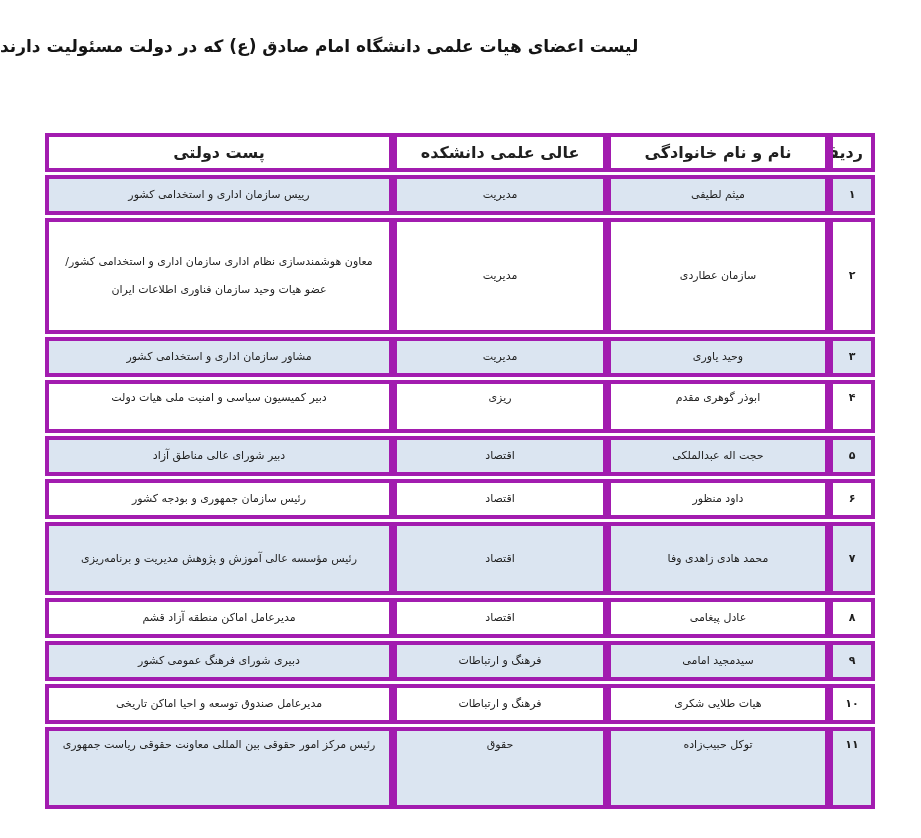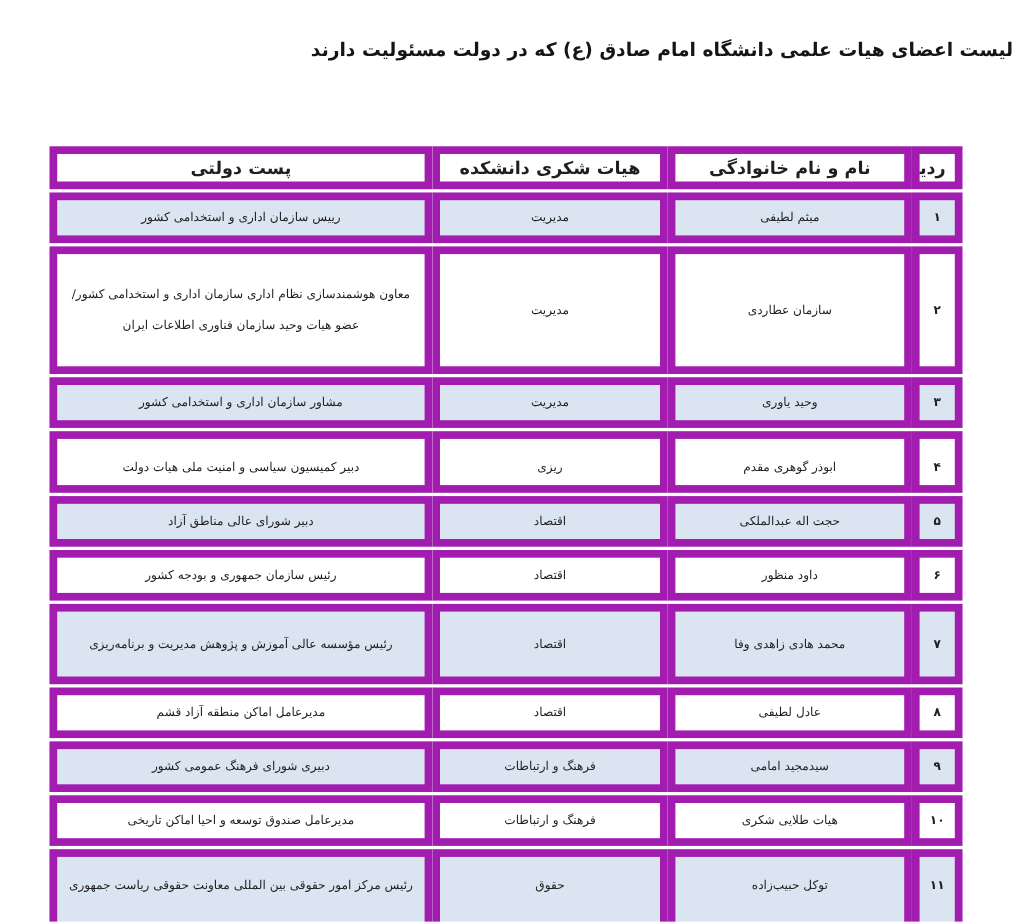--- a/index.html
+++ b/index.html
@@ -12,41 +12,41 @@
     font-family: "DejaVu Sans", sans-serif;
     direction: rtl;
     color: #1f1f1f;
     overflow: hidden;
   }
   .title {
     position: absolute;
     top: 36px;
     left: 0;
     right: 0;
-    text-align: right;
+    text-align: left;
     font-size: 17px;
     font-weight: bold;
     color: #151515;
   }
   table.roster {
     position: absolute;
     top: 130px;
     right: 46px;
     width: 830px;
     table-layout: fixed;
     border-collapse: separate;
     border-spacing: 0 3px;
     background: #ffffff;
   }
   col.c-index    { width: 46px; }
   col.c-name     { width: 222px; }
   col.c-faculty  { width: 214px; }
   col.c-position { width: 348px; }
   th, td {
-    border: 7px solid #a21caf;
+    border: 4px solid #a21caf;
     text-align: center;
     vertical-align: middle;
     padding: 2px 8px;
     overflow: hidden;
   }
   th {
     font-weight: bold;
     font-size: 16px;
     background: #ffffff;
     height: 39px;
@@ -58,40 +58,40 @@
   }
   tr.alt td { background: #dbe5f1; }
   td.idx { font-weight: bold; }
   tr.h40  { height: 40px; }
   tr.h116 { height: 116px; }
   tr.h39  { height: 39px; }
   tr.h53  { height: 53px; }
   tr.h38  { height: 38px; }
   tr.h73  { height: 73px; }
   tr.h82  { height: 82px; }
-  tr.h53 td, tr.h82 td { vertical-align: top; padding-top: 12px; }
+  tr.h53 td, tr.h82 td { vertical-align: top; padding-top: 0; }
 </style>
 </head>
 <body>
 
 <div class="page">
   <div class="title">لیست اعضای هیات علمی دانشگاه امام صادق (ع) که در دولت مسئولیت دارند</div>
 
   <table class="roster">
     <colgroup>
       <col class="c-index">
         <col class="c-name">
         <col class="c-faculty">
         <col class="c-position">
     </colgroup>
     <thead>
       <tr>
         <th>ردیف</th>
         <th>نام و نام خانوادگی</th>
-        <th>هیات شکری دانشکده</th>
+        <th>عالی علمی دانشکده</th>
         <th>پست دولتی</th>
       </tr>
     </thead>
     <tbody>
       <tr class="alt h40">
         <td class="idx">۱</td>
         <td>میثم لطیفی</td>
         <td>مدیریت</td>
         <td>رییس سازمان اداری و استخدامی کشور</td>
       </tr>
@@ -126,21 +126,21 @@
         <td>رئیس سازمان جمهوری و بودجه کشور</td>
       </tr>
       <tr class="alt h73">
         <td class="idx">۷</td>
         <td>محمد هادی زاهدی وفا</td>
         <td>اقتصاد</td>
         <td>رئیس مؤسسه عالی آموزش و پژوهش مدیریت و برنامه‌ریزی</td>
       </tr>
       <tr class="h39">
         <td class="idx">۸</td>
-        <td>عادل لطیفی</td>
+        <td>عادل پیغامی</td>
         <td>اقتصاد</td>
         <td>مدیرعامل اماکن منطقه آزاد قشم</td>
       </tr>
       <tr class="alt h39">
         <td class="idx">۹</td>
         <td>سیدمجید امامی</td>
         <td>فرهنگ و ارتباطات</td>
         <td>دبیری شورای فرهنگ عمومی کشور</td>
       </tr>
       <tr class="h40">

